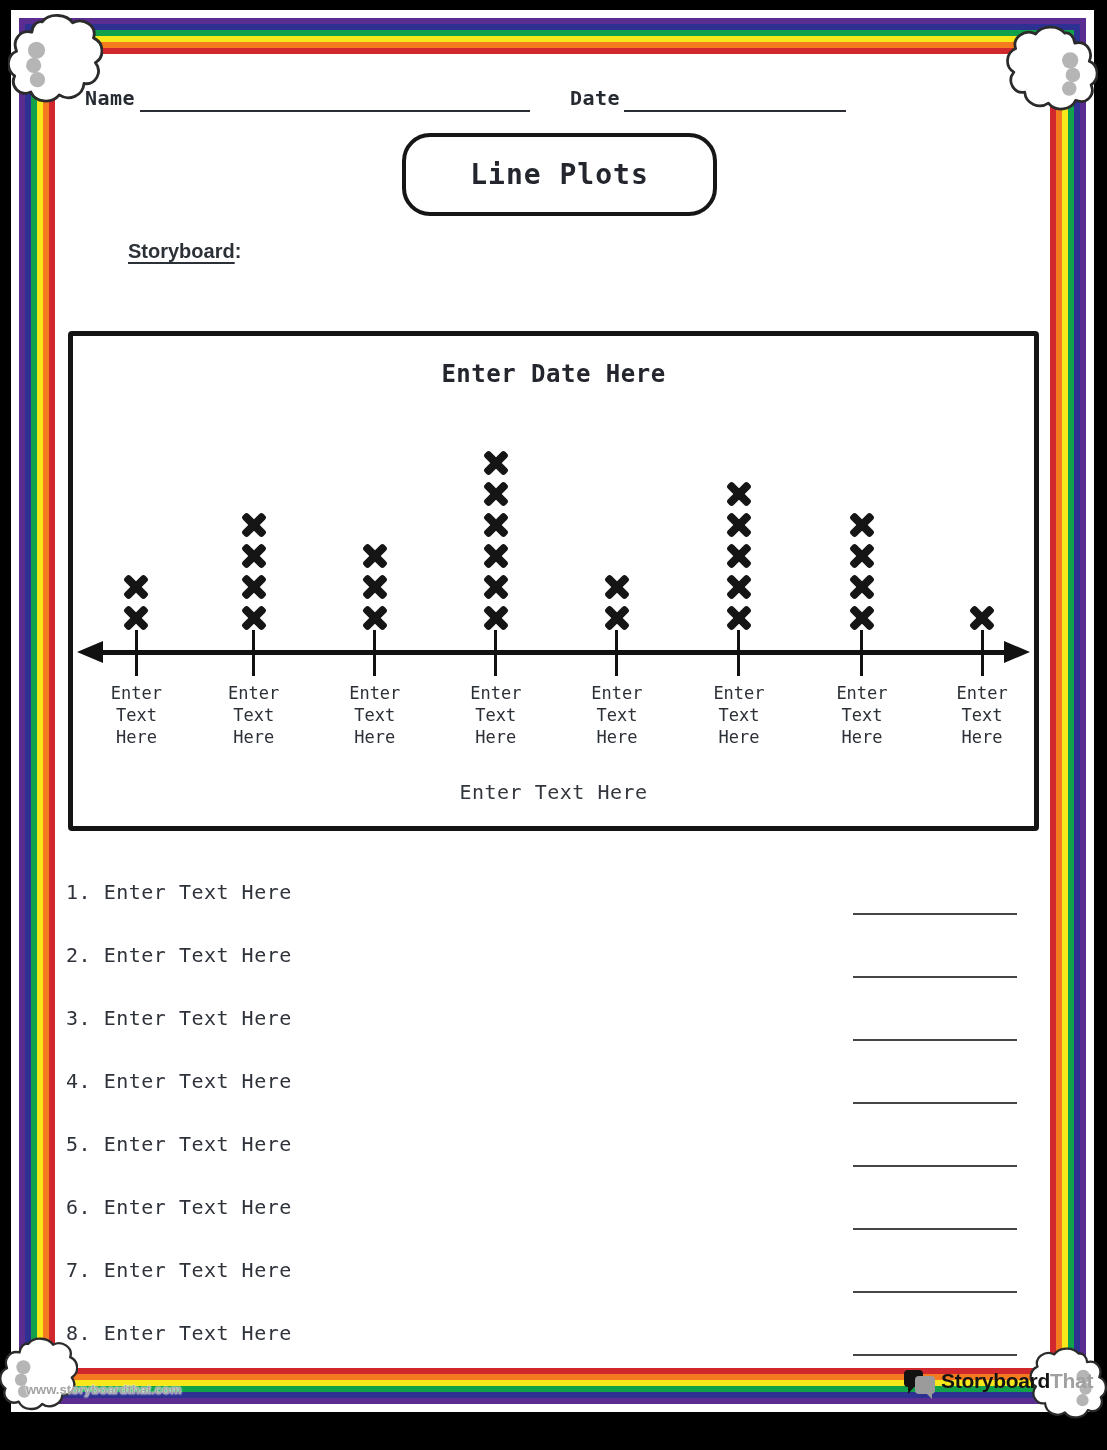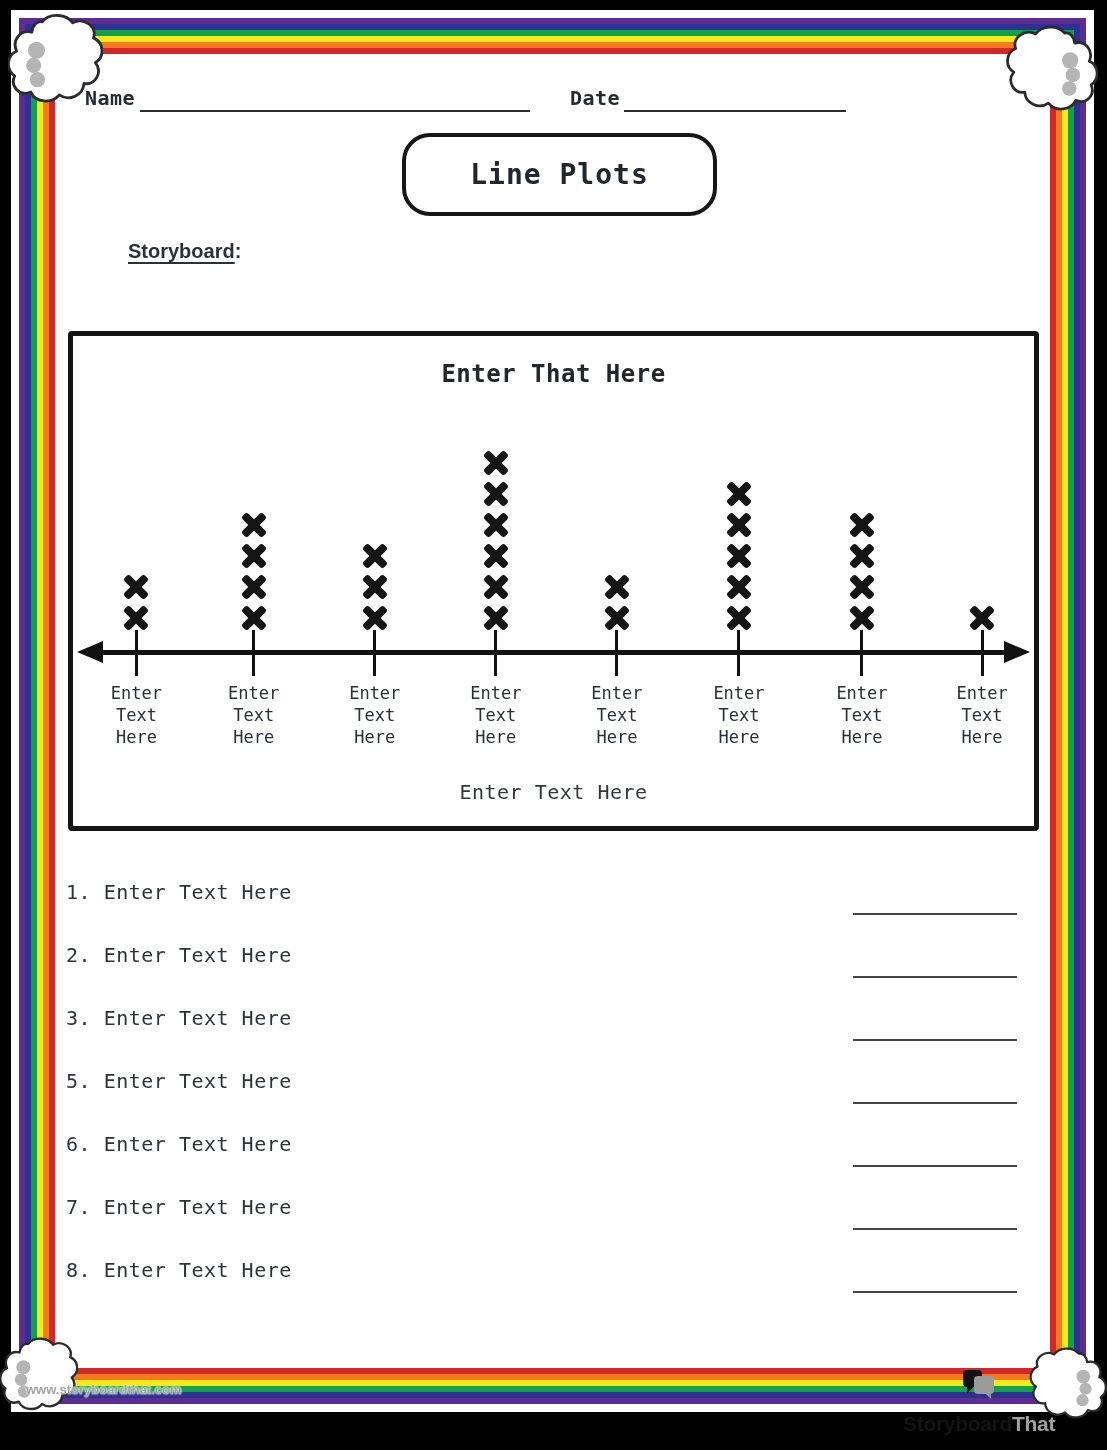--- a/index.html
+++ b/index.html
@@ -59,21 +59,21 @@
   
   .questions{position:absolute;left:66px;top:876px;width:975px;}
   .q-row{position:relative;height:63px;}
   .q-text{position:absolute;left:0;top:4px;font-size:20px;color:#2e323a;letter-spacing:.5px;}
   .answer-line{position:absolute;right:24px;top:37px;width:164px;height:2px;background:#454545;}
 
   
   .footer-url{position:absolute;left:26px;top:1382px;z-index:5;font-family:"Liberation Sans",sans-serif;
     font-size:13px;font-weight:bold;color:#a3a3a3;
     text-shadow:0 0 2px #fff,0 0 2px #fff;}
-  .logo{position:absolute;left:903px;top:1369px;z-index:5;display:flex;align-items:center;gap:13px;flex-direction:column;}
+  .logo{position:absolute;left:903px;top:1369px;z-index:5;display:flex;align-items:flex-start;gap:4px;}
   .logo-text{font-family:"Liberation Sans",sans-serif;font-size:21px;font-weight:600;letter-spacing:-.3px;}
   .logo-black{color:#141414;}
   .logo-gray{color:#a0a0a0;}
 
   .cloud{position:absolute;z-index:4;}
   .cloud.tl{left:8px;top:12px;width:95px;height:105px;}
   .cloud.tr{left:1006px;top:24px;width:92px;height:100px;transform:scaleX(-1);}
   .cloud.bl{left:0px;top:1336px;width:78px;height:86px;}
   .cloud.br{left:1028px;top:1346px;width:80px;height:84px;transform:scaleX(-1);}
 </style>
@@ -116,21 +116,21 @@
   <span class="hdr-label date-label">Date</span>
   <div class="blank date-line"></div>
 
   <div class="title-box">
     <span>Line Plots</span>
   </div>
 
   <div class="directions"><u>Storyboard</u><span>:</span></div>
 
   <div class="plot-box">
-    <div class="plot-title">Enter That Here</div>
+    <div class="plot-title">Enter Date Here</div>
 
     <div class="numberline"></div>
 
     <div>
 
         <div class="cat" style="left: 6.6%;">
           <div class="xstack">
             <div class="xmark"></div>
             <div class="xmark"></div>
           </div>
@@ -226,20 +226,24 @@
       <div class="q-row">
         <span class="q-text"><span>2.</span> <span>Enter Text Here</span></span>
         <span class="answer-line"></span>
       </div>
 
       <div class="q-row">
         <span class="q-text"><span>3.</span> <span>Enter Text Here</span></span>
         <span class="answer-line"></span>
       </div>
 
+      <div class="q-row">
+        <span class="q-text"><span>4.</span> <span>Enter Text Here</span></span>
+        <span class="answer-line"></span>
+      </div>
 
       <div class="q-row">
         <span class="q-text"><span>5.</span> <span>Enter Text Here</span></span>
         <span class="answer-line"></span>
       </div>
 
       <div class="q-row">
         <span class="q-text"><span>6.</span> <span>Enter Text Here</span></span>
         <span class="answer-line"></span>
       </div>

